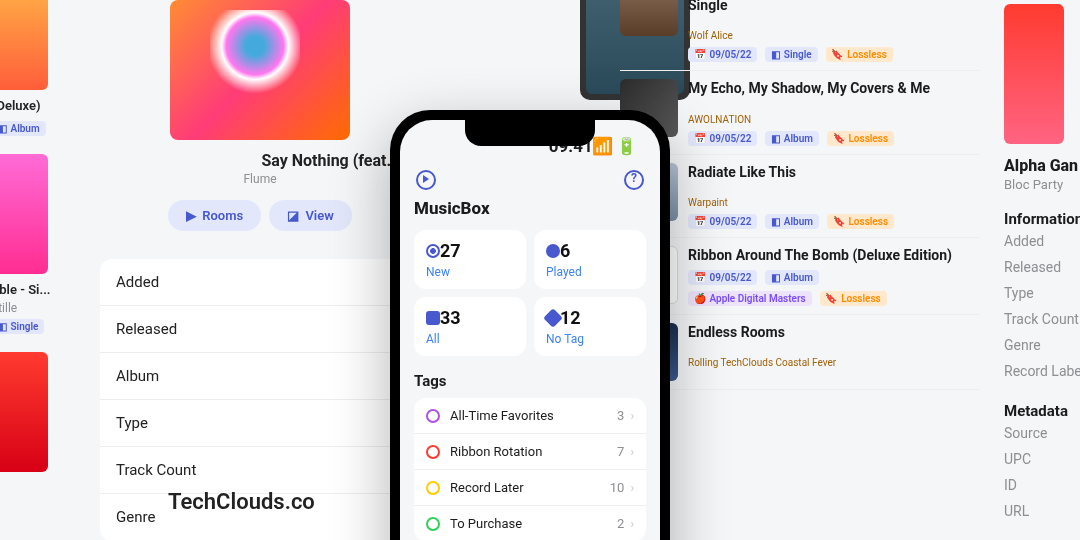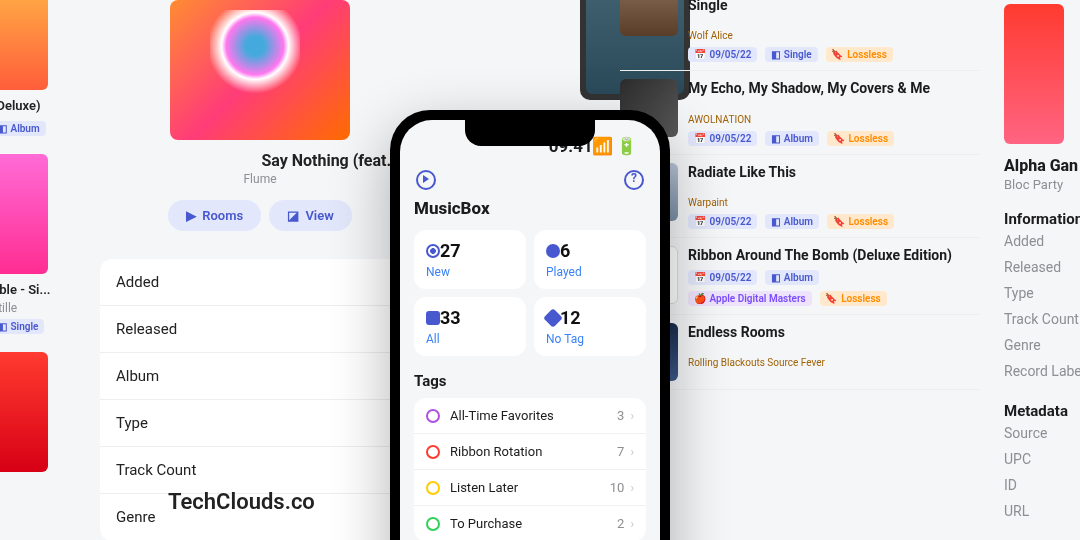--- a/index.html
+++ b/index.html
@@ -160,21 +160,21 @@
       <div class="tr-badges">
         <span class="mini-badge purple">🍎 <span>Apple Digital Masters</span></span>
         <span class="mini-badge orange">🔖 <span>Lossless</span></span>
       </div>
     </div>
   </div>
   <div class="track-row">
     <div class="tr-art a5"></div>
     <div class="tr-content">
       <div class="tr-title">Endless Rooms</div>
-      <div class="tr-artist">Rolling Blackouts Source Fever</div>
+      <div class="tr-artist">Rolling TechClouds Coastal Fever</div>
     </div>
   </div>
 </div>
 
 <div class="bg-right-detail right-detail">
   <div class="detail-art"></div>
   <div class="detail-title">Alpha Gan</div>
   <div class="detail-artist">Bloc Party</div>
   <div class="section-h">Information</div>
   <div class="meta-row">Added</div>
@@ -244,21 +244,21 @@
           <span class="chev">›</span>
         </div>
       <div class="tag-row">
           <span class="tag-dot td-red"></span>
           <span>Ribbon Rotation</span>
           <span class="tag-count">7</span>
           <span class="chev">›</span>
         </div>
       <div class="tag-row">
           <span class="tag-dot td-yellow"></span>
-          <span>Listen Later</span>
+          <span>Record Later</span>
           <span class="tag-count">10</span>
           <span class="chev">›</span>
         </div>
       <div class="tag-row">
           <span class="tag-dot td-green"></span>
           <span>To Purchase</span>
           <span class="tag-count">2</span>
           <span class="chev">›</span>
         </div>
     </div>

